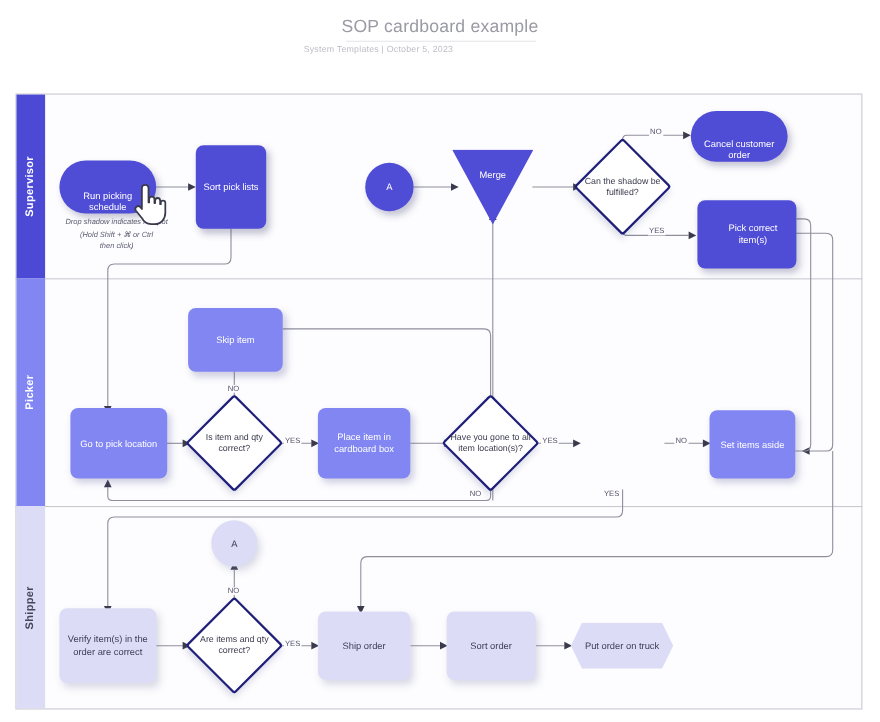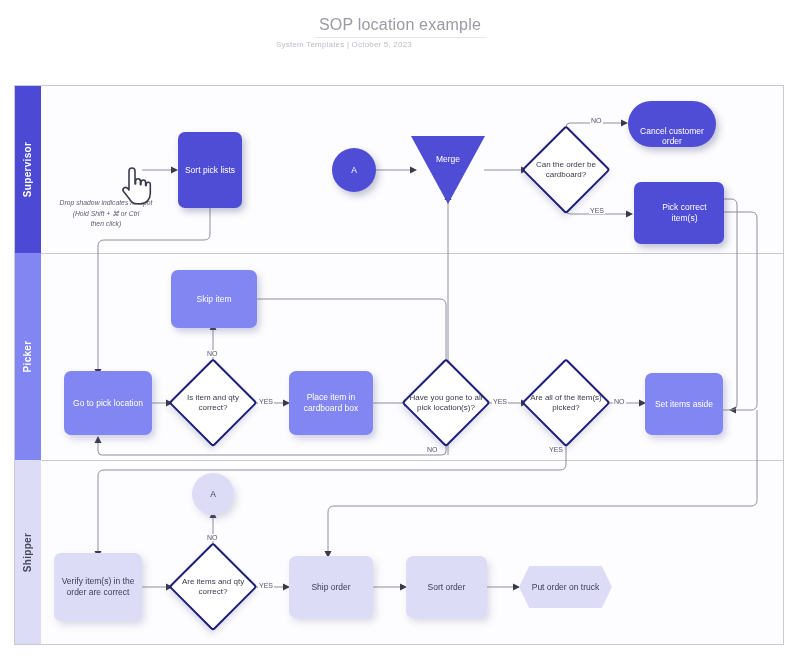--- a/index.html
+++ b/index.html
@@ -123,21 +123,21 @@
     font-size:6.8px;font-style:italic;color:#5d5d72;line-height:1.55;z-index:7;
   }
   .cursor{position:absolute;left:118px;top:167px;width:34px;height:38px;z-index:9;}
 </style>
 </head>
 <body>
 
 <div id="stage">
 
   <div class="doc-rule"></div>
-  <div class="doc-title">SOP location example</div>
+  <div class="doc-title">SOP cardboard example</div>
   <div class="doc-sub">System Templates  |  October 5, 2023</div>
 
   <div class="frame"></div>
   <div class="lane-sep" style="top:253px;"></div>
   <div class="lane-sep" style="top:460px;"></div>
 
   <div class="lane-head lane-sup" style="top:86px;height:167px;">
     <span>Supervisor</span>
   </div>
   <div class="lane-head lane-pick" style="top:253px;height:207px;">
@@ -225,73 +225,72 @@
   <div class="edge-lbl" style="left:589px;top:207px;">YES</div>
   <div class="edge-lbl" style="left:206px;top:350px;">NO</div>
   <div class="edge-lbl" style="left:258px;top:398px;">YES</div>
   <div class="edge-lbl" style="left:492px;top:398px;">YES</div>
   <div class="edge-lbl" style="left:426px;top:446px;">NO</div>
   <div class="edge-lbl" style="left:613px;top:398px;">NO</div>
   <div class="edge-lbl" style="left:548px;top:446px;">YES</div>
   <div class="edge-lbl" style="left:206px;top:534px;">NO</div>
   <div class="edge-lbl" style="left:258px;top:582px;">YES</div>
 
+  <div class="node pill f-sup" style="left:54px;top:146px;width:88px;height:48px;">
+    <span class="lbl">Run picking schedule</span>
+  </div>
 
   <div class="node rect f-sup" style="left:178px;top:132px;width:64px;height:76px;">
     <span class="lbl">Sort pick lists</span>
   </div>
 
   <div class="node circle f-sup" style="left:332px;top:148px;width:44px;height:44px;">
     <span class="lbl">A</span>
   </div>
 
   <div class="tri" style="left:411px;top:136px;width:74px;height:68px;">
     <div class="tshape"></div>
     <div class="lbl">Merge</div>
   </div>
 
   <div class="node diamond" style="left:524px;top:128px;width:84px;height:84px;">
     <div class="dshape"></div>
-    <span class="lbl">Can the order be cardboard?</span>
+    <span class="lbl">Can the shadow be fulfilled?</span>
   </div>
 
   <div class="node pill f-sup" style="left:628px;top:101px;width:88px;height:46px;">
     <span class="lbl">Cancel customer order</span>
   </div>
 
   <div class="node rect f-sup" style="left:634px;top:182px;width:90px;height:62px;padding-left:11px;">
     <span class="lbl">Pick correct item(s)</span>
   </div>
 
-  <div class="node rect f-pick" style="left:171px;top:270px;width:86px;height:58px;">
+  <div class="node rect f-pick" style="left:171px;top:280px;width:86px;height:58px;">
     <span class="lbl">Skip item</span>
   </div>
 
   <div class="node rect f-pick" style="left:64px;top:371px;width:88px;height:64px;">
     <span class="lbl">Go to pick location</span>
   </div>
 
   <div class="node diamond" style="left:171px;top:361px;width:84px;height:84px;">
     <div class="dshape"></div>
     <span class="lbl">Is item and qty correct?</span>
   </div>
 
   <div class="node rect f-pick" style="left:289px;top:371px;width:84px;height:64px;">
     <span class="lbl">Place item in cardboard box</span>
   </div>
 
   <div class="node diamond" style="left:404px;top:361px;width:84px;height:84px;">
     <div class="dshape"></div>
-    <span class="lbl">Have you gone to all pick location(s)?</span>
-  </div>
-
-  <div class="node diamond" style="left:524px;top:361px;width:84px;height:84px;">
-    <div class="dshape"></div>
-    <span class="lbl">Are all of the item(s) picked?</span>
-  </div>
+    <span class="lbl">Have you gone to all item location(s)?</span>
+  </div>
+
 
   <div class="node rect f-pick" style="left:645px;top:373px;width:78px;height:62px;">
     <span class="lbl">Set items aside</span>
   </div>
 
   <div class="node circle f-ship" style="left:192px;top:473px;width:42px;height:42px;">
     <span class="lbl">A</span>
   </div>
 
   <div class="node rect f-ship" style="left:54px;top:553px;width:88px;height:68px;">

